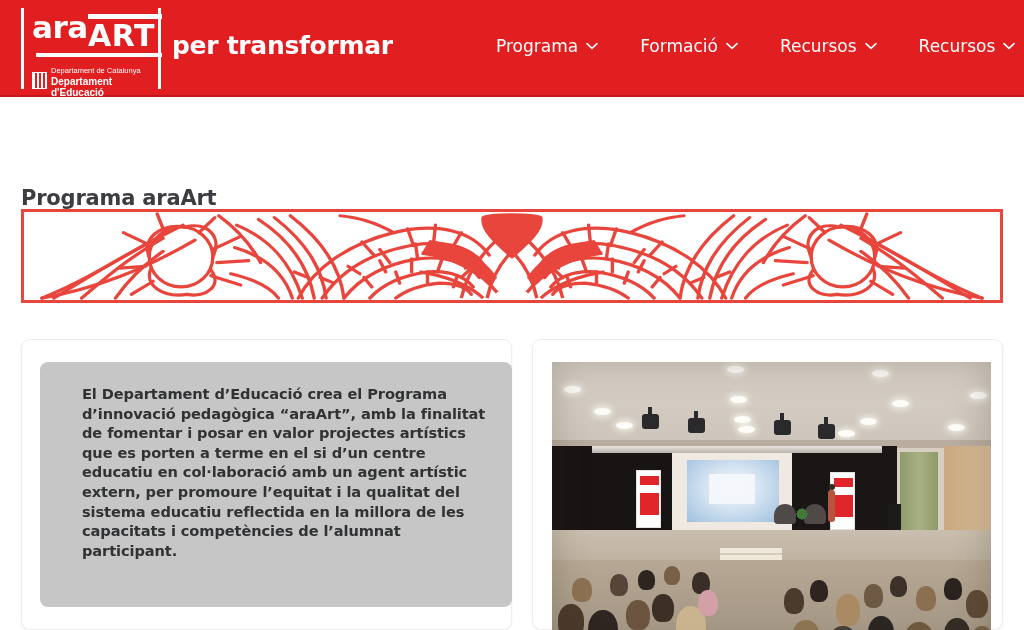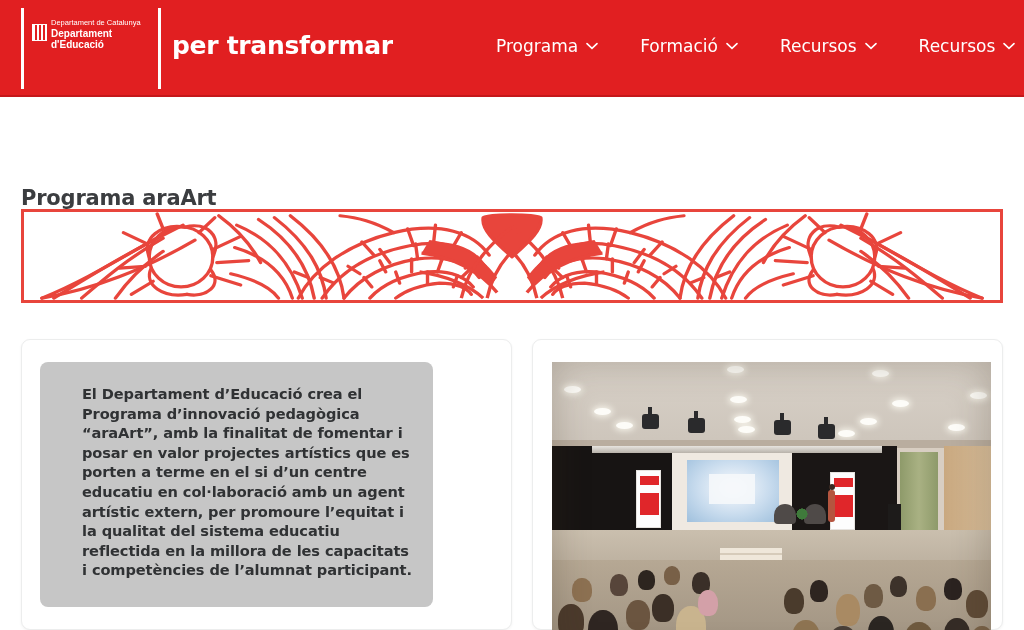--- a/index.html
+++ b/index.html
@@ -107,21 +107,21 @@
     background: #ffffff;
     border: 1px solid #eceded;
     border-radius: 9px;
     box-shadow: 0 1px 3px rgba(0,0,0,0.055);
   }
   .card-left  { left: 21px;  width: 491px; height: 291px; }
   .card-right { left: 532px; width: 471px; height: 291px; }
 
   .intro-box {
     position: absolute; left: 18px; top: 22px;
-    width: 393px; height: 245px;
+    width: 472px; height: 245px;
     background: #c6c6c6;
     border-radius: 8px;
     padding: 22px 20px 0 42px;
   }
   .intro-text {
     font-size: 14.6px; font-weight: bold; color: #303234;
     line-height: 19.6px; letter-spacing: -0.1px;
     font-family: "DejaVu Sans", sans-serif;
   }
 
@@ -246,20 +246,26 @@
     box-shadow: inset 0 0 38px rgba(60,45,30,0.28);
     pointer-events: none;
   }
 </style>
 </head>
 <body>
 
 <div class="header">
 
   <div class="logo-block">
+    <div class="logo-top">
+      <span class="logo-ara">ara</span>
+      <span class="logo-rule-top"></span>
+      <span class="logo-art">ART</span>
+      <span class="logo-rule-bot"></span>
+    </div>
     <div class="gencat">
       <span class="gencat-mark">
           <i></i>
           <i></i>
           <i></i>
         </span>
       <span class="gencat-text">
         <span class="gencat-l1">Departament de Catalunya</span><br>
         <span class="gencat-l2">Departament d'Educació</span>
       </span>

